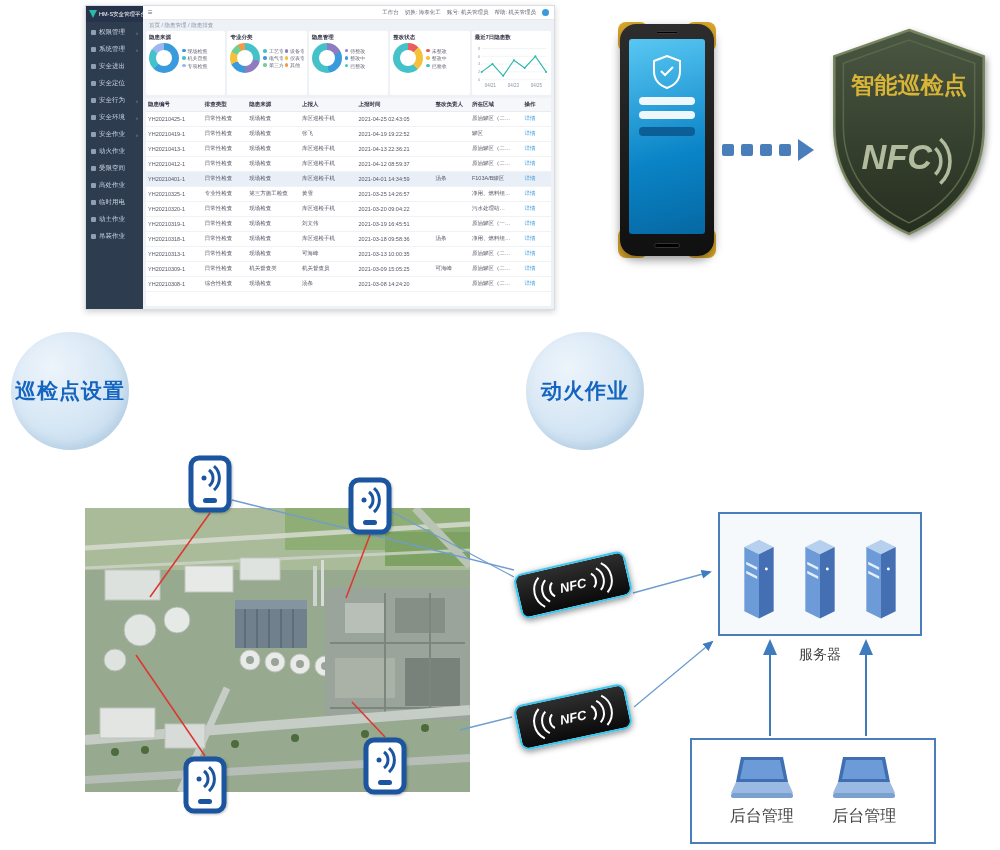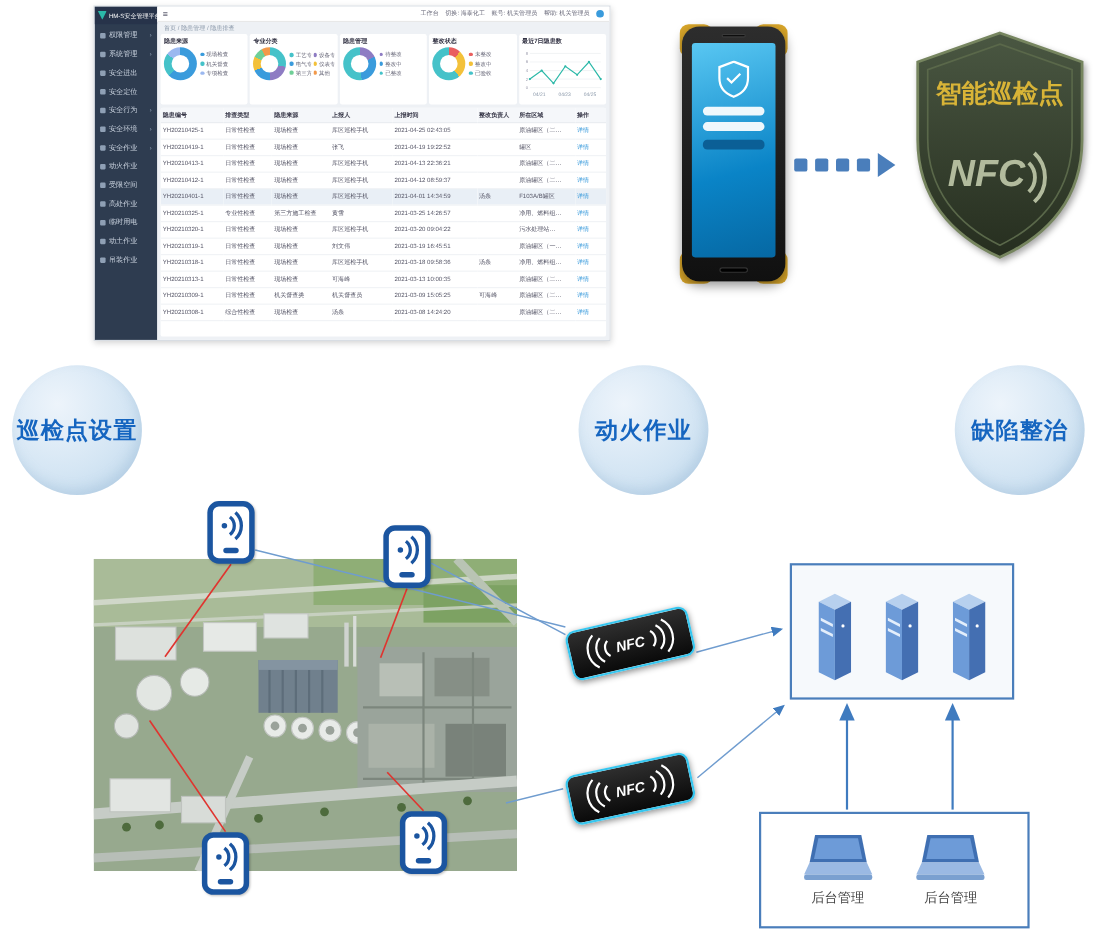--- a/index.html
+++ b/index.html
@@ -97,21 +97,21 @@
 
   .server-box{left:718px;top:512px;width:204px;height:124px;background:#f6f9fc;border:2px solid #4a7ebb;
     display:flex;align-items:flex-end;justify-content:space-evenly;padding-bottom:8px;z-index:1}
   .server-tower{width:44px;height:92px}
   .server-label{left:718px;top:646px;width:204px;text-align:center;font-size:14px;color:#444;z-index:1}
 
   .admin-box{left:690px;top:738px;width:246px;height:106px;background:#fff;border:2px solid #4a7ebb;
     display:flex;justify-content:space-evenly;align-items:center;z-index:1}
   .admin-item{display:flex;flex-direction:column;align-items:center;gap:3px}
   .laptop-svg{width:66px;height:48px}
-  .admin-label{font-size:12px;color:#444}
+  .admin-label{font-size:16px;color:#444}
 </style>
 </head>
 <body>
 
 <div class="canvas">
 
   <div class="dashboard abs">
     <div class="sidebar">
       <div class="logo">
         <span class="logo-mark"></span>
@@ -509,23 +509,20 @@
         <path d="M108 121 a18 18 0 0 1 0 26"></path>
       </g>
     </svg>
   </div>
 
   <div class="feature abs" style="left:11px">
     <span class="feature-label">巡检点设置</span>
     </div>
   <div class="feature abs" style="left:526px">
     <span class="feature-label">动火作业</span>
-    </div>
-  <div class="feature abs" style="left:868px">
-    <span class="feature-label">缺陷整治</span>
     </div>
 
   <div class="plant abs">
     <svg viewBox="0 0 385 284" preserveAspectRatio="none">
       <rect x="0" y="0" width="385" height="284" fill="#97a98e"></rect>
       <rect x="0" y="0" width="385" height="62" fill="#a9bb98"></rect>
       <rect x="200" y="0" width="185" height="42" fill="#8fae76"></rect>
       <rect x="300" y="24" width="85" height="34" fill="#7da263"></rect>
       <path d="M0 40 L385 16" stroke="#d7dcd2" stroke-width="5" opacity="0.85"></path>
       <path d="M0 60 L385 42" stroke="#cfd6cb" stroke-width="3" opacity="0.8"></path>
@@ -665,20 +662,21 @@
     </svg>
     <svg class="server-tower" viewBox="0 0 48 92">
       <polygon points="8,10 24,2 40,10 24,18" fill="#b7d0ee"></polygon>
       <polygon points="8,10 24,18 24,88 8,80" fill="#6d9bd8"></polygon>
       <polygon points="40,10 24,18 24,88 40,80" fill="#446fb2"></polygon>
       <polygon points="10,26 22,32 22,35 10,29" fill="#e3eefb"></polygon>
       <polygon points="10,36 22,42 22,45 10,39" fill="#e3eefb"></polygon>
       <circle cx="32" cy="34" r="1.6" fill="#ffffff"></circle>
     </svg>
   </div>
+  <div class="server-label abs">服务器</div>
 
   <div class="admin-box abs">
     <div class="admin-item">
       <svg class="laptop-svg" viewBox="0 0 66 48">
         <polygon points="12,2 54,2 59,27 7,27" fill="#3f6fb2"></polygon>
         <polygon points="15,5 51,5 55,24 11,24" fill="#6d9bd8"></polygon>
         <polygon points="7,27 59,27 64,38 2,38" fill="#9ab9e3"></polygon>
         <rect x="2" y="38" width="62" height="5" rx="2" fill="#7aa0d0"></rect>
       </svg>
       <span class="admin-label">后台管理</span>

